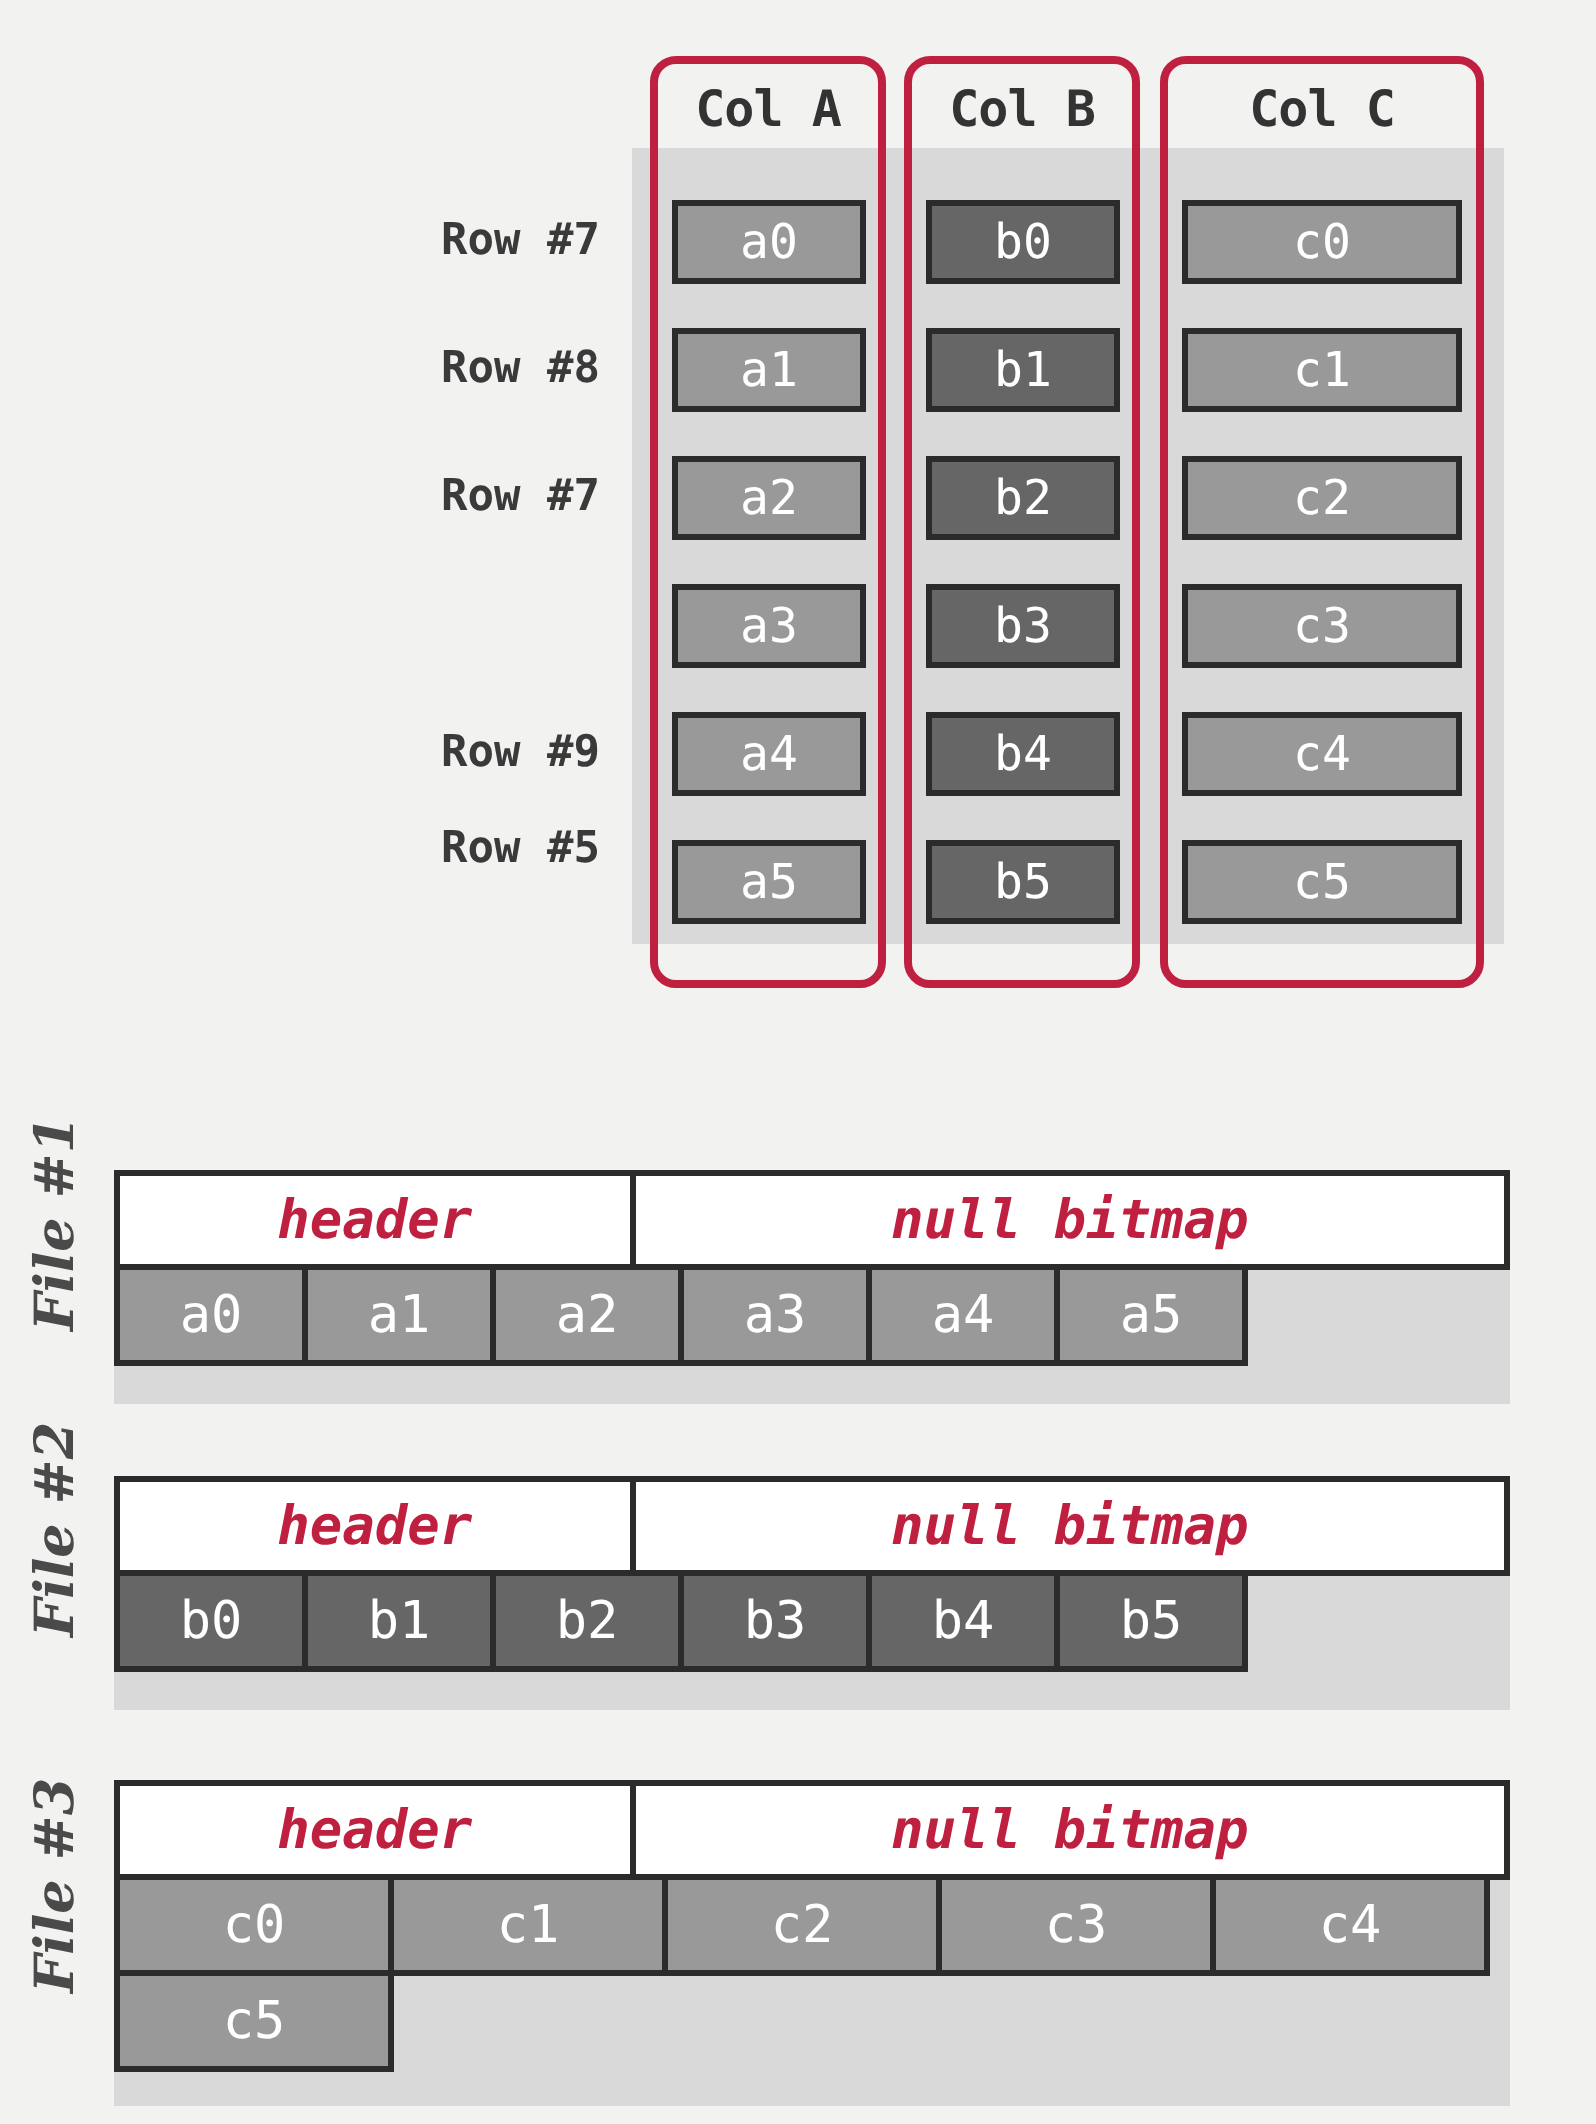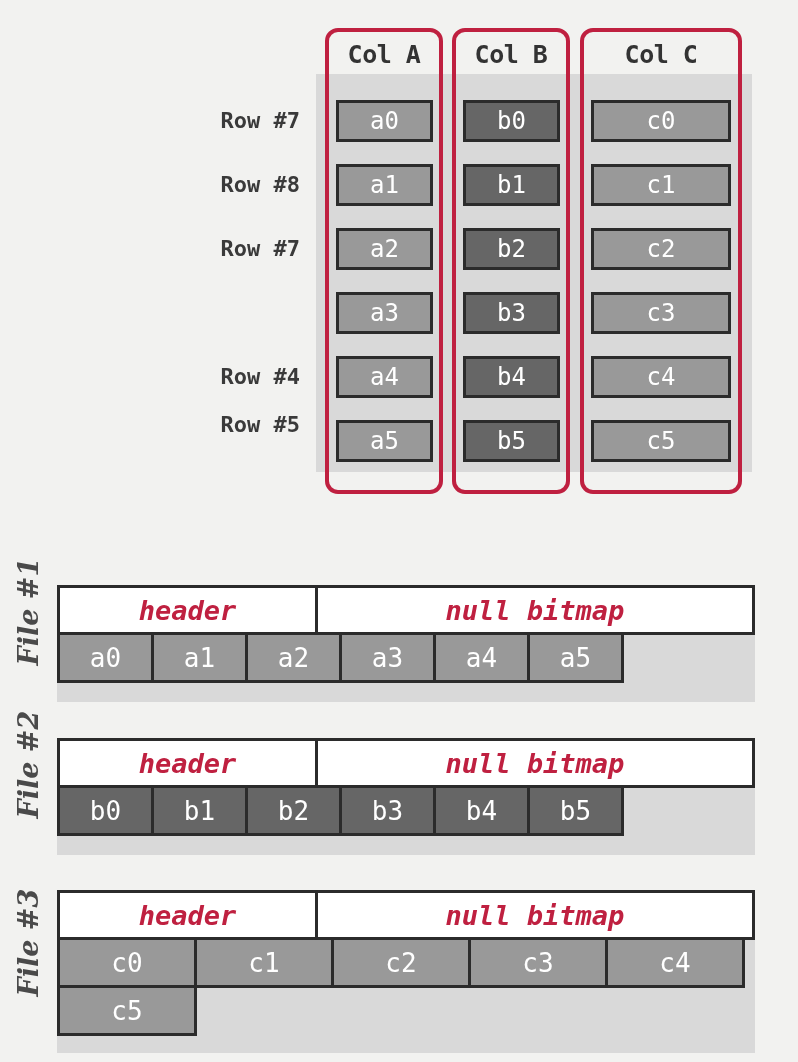--- a/index.html
+++ b/index.html
@@ -161,21 +161,21 @@
 </head>
 <body>
 
 <div id="table-section">
 
   <div id="table-band"></div>
 
   <div class="row-label" style="top:108px">Row #7</div>
   <div class="row-label" style="top:172px">Row #8</div>
   <div class="row-label" style="top:236px">Row #7</div>
-  <div class="row-label" style="top:364px">Row #4</div>
+  <div class="row-label" style="top:364px">Row #9</div>
   <div class="row-label" style="top:412px">Row #5</div>
 
   <div class="col-frame" id="col-frame-a">
     <div class="col-header">Col A</div>
   </div>
 
   <div class="col-frame" id="col-frame-b">
     <div class="col-header">Col B</div>
   </div>
 

